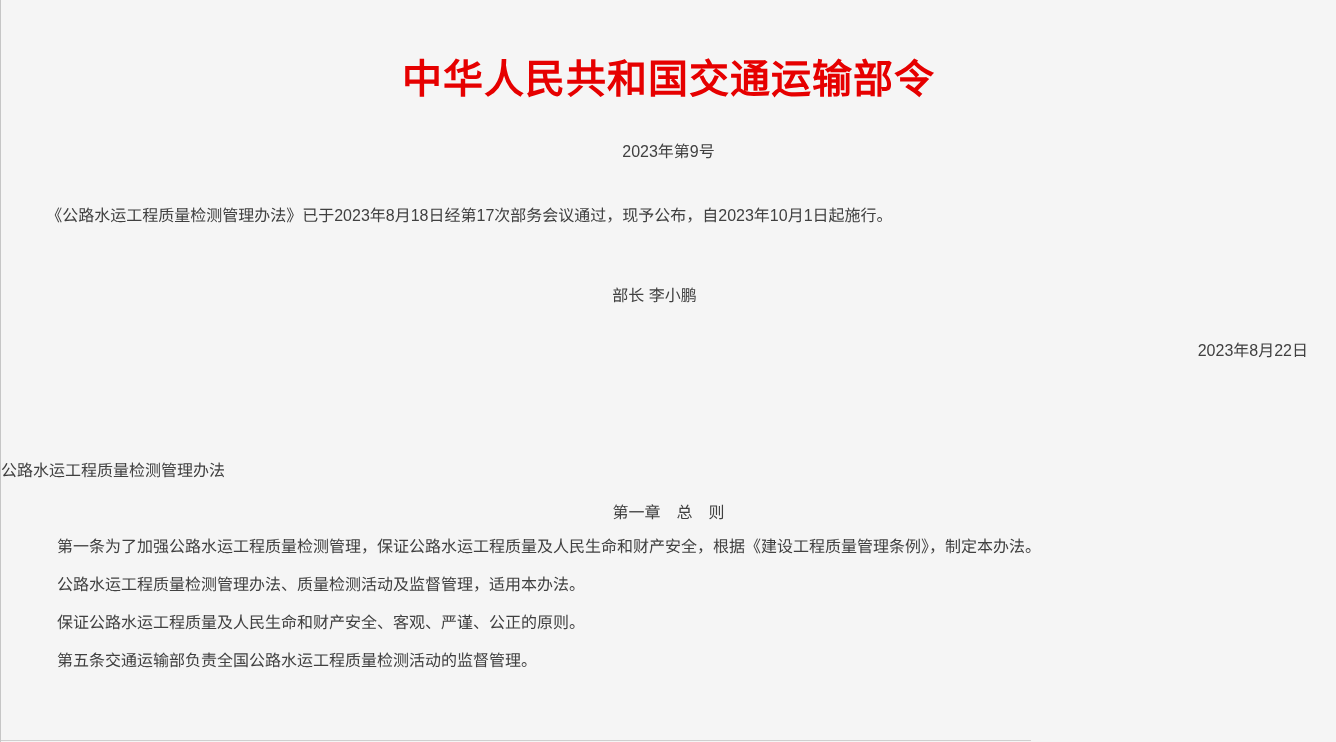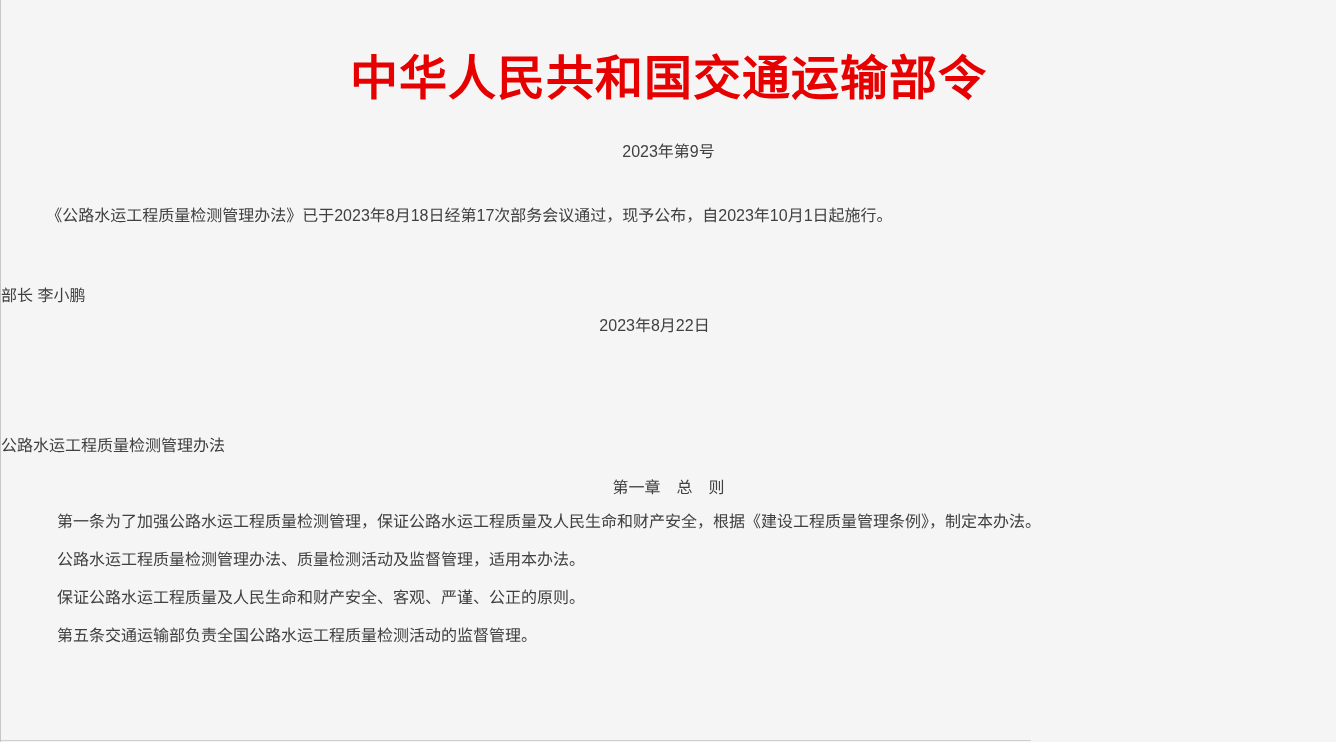--- a/index.html
+++ b/index.html
@@ -13,21 +13,21 @@
     overflow: hidden;
     background: #f5f5f5;
     color: #404040;
     font-family: "Liberation Sans", sans-serif;
     border-left: 1px solid #c6c6c6;
     box-sizing: border-box;
   }
   .decree-title {
     margin: 0;
     padding-top: 56px;
-    font-size: 48px;
+    font-size: 40px;
     line-height: 46px;
     font-weight: bold;
     text-align: center;
     letter-spacing: 1px;
     color: #e60000;
   }
   .issue-no {
     margin-top: 40px;
     font-size: 16px;
     line-height: 20px;
@@ -38,28 +38,28 @@
     padding: 0 10px;
     font-size: 16px;
     line-height: 20px;
     text-indent: 2.2em;
   }
   .signature {
     margin-top: 60px;
     padding-right: 28px;
     font-size: 16px;
     line-height: 20px;
-    text-align: left;
+    text-align: center;
   }
   .sign-date {
-    margin-top: 10px;
+    margin-top: 35px;
     padding-right: 28px;
     font-size: 16px;
     line-height: 20px;
-    text-align: center;
+    text-align: right;
   }
   .reg-title {
     margin-top: 100px;
     font-size: 16px;
     line-height: 20px;
     text-align: left;
   }
   .chapter-heading {
     margin-top: 22px;
     font-size: 16px;

